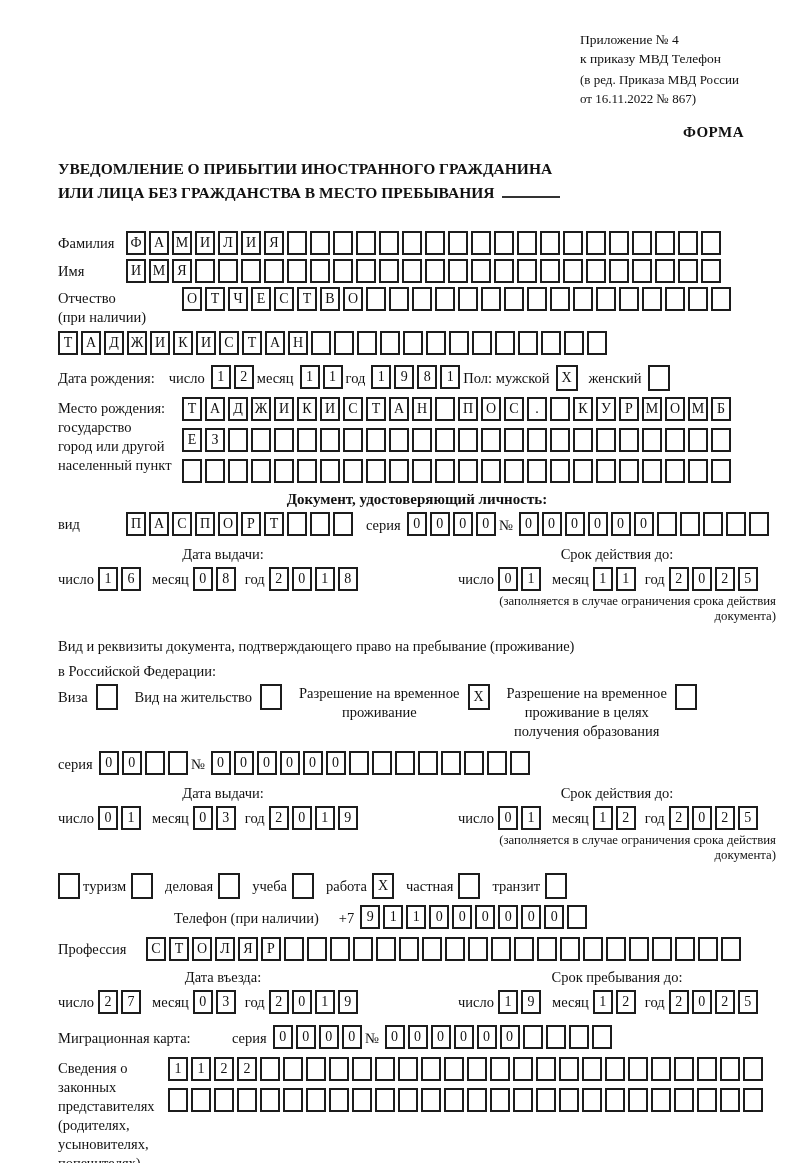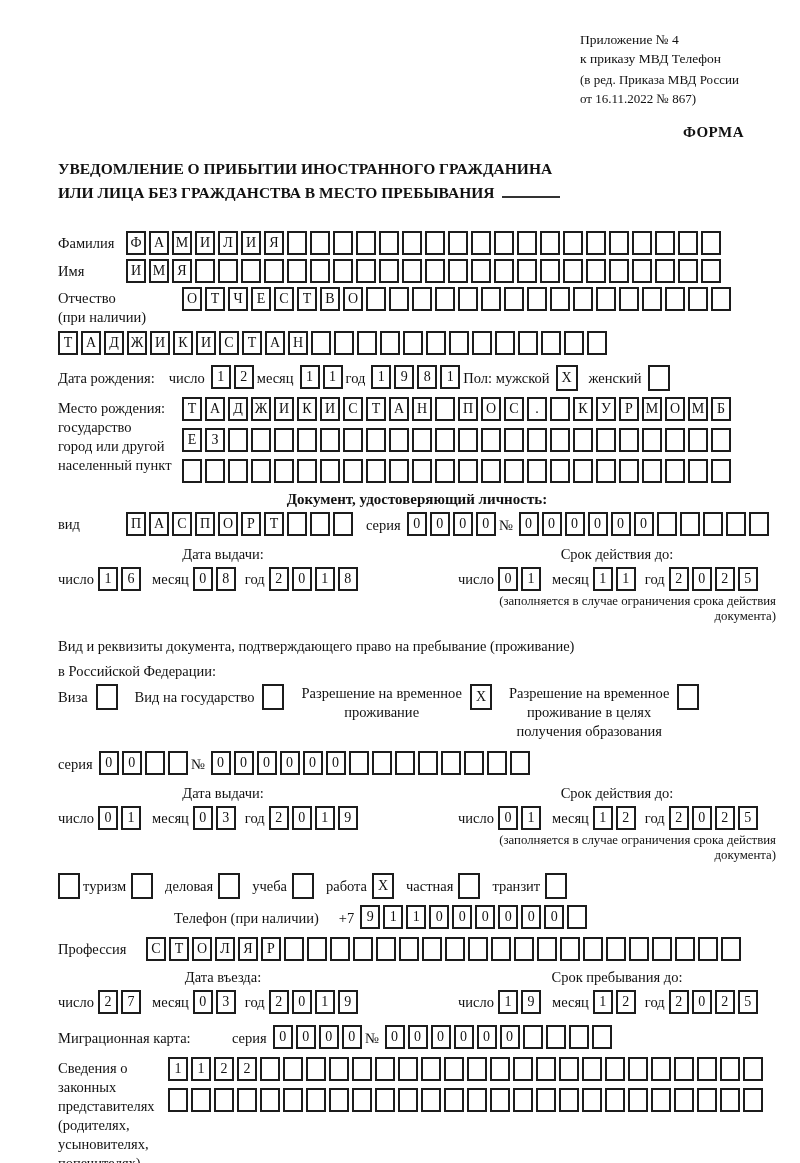--- a/index.html
+++ b/index.html
@@ -405,21 +405,21 @@
   </div>
 
   <div class="perm-row">
     <div class="perm">
       <span class="perm-label" style="line-height:26px">Виза</span>
       <span class="cells">
           <span class="cell cb"></span>
         </span>
     </div>
     <div class="perm">
-      <span class="perm-label" style="line-height:26px">Вид на государство</span>
+      <span class="perm-label" style="line-height:26px">Вид на жительство</span>
       <span class="cells">
           <span class="cell cb"></span>
         </span>
     </div>
     <div class="perm">
       <span class="perm-label perm-center pre">Разрешение на временное
 проживание</span>
       <span class="cells">
           <span class="cell cb">X</span>
         </span>

